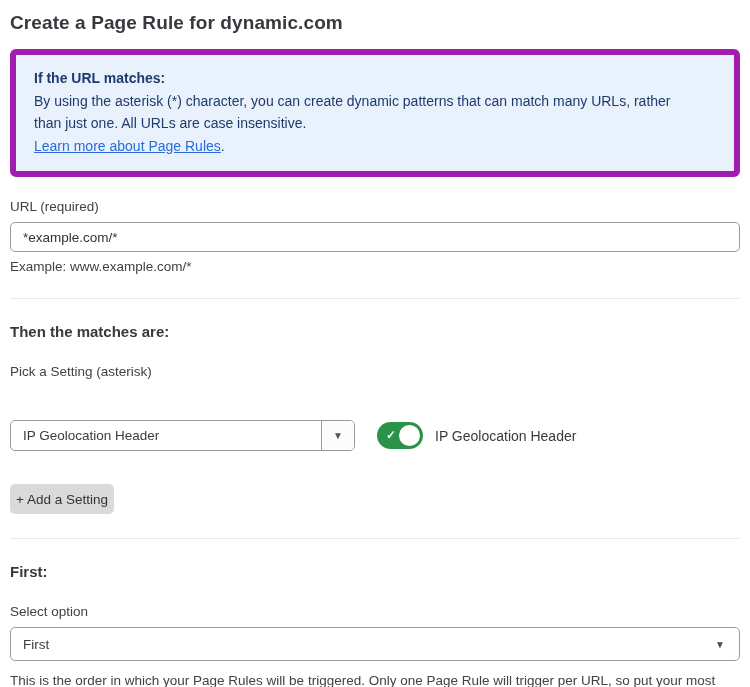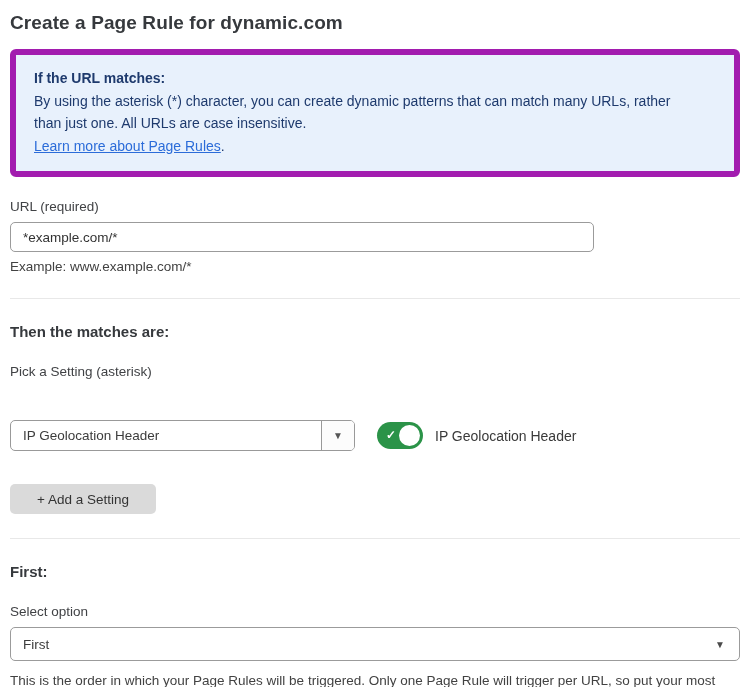--- a/index.html
+++ b/index.html
@@ -37,21 +37,21 @@
     color: #2b6cd9;
     text-decoration: underline;
     font-size: 14px;
     cursor: pointer;
   }
   .info-box .info-link-suffix { color: #1e3a6d; font-size: 14px; }
 
   .field-label { display: block; color: #404245; margin-bottom: 8px; }
 
   .text-input {
-    width: 584px;
+    width: 730px;
     height: 30px;
     border: 1px solid #9b9b9b;
     border-radius: 5px;
     padding: 0 12px;
     font-family: "Liberation Sans", sans-serif;
     font-size: 13.5px;
     color: #333;
     background: #fff;
     outline: none;
   }
@@ -136,21 +136,21 @@
   .btn {
     display: inline-flex;
     align-items: center;
     justify-content: center;
     height: 30px;
     border: none;
     border-radius: 5px;
     font-family: "Liberation Sans", sans-serif;
     font-size: 13.5px;
     cursor: pointer;
-    padding: 0 27px;
+    padding: 0 6px;
   }
   .btn-gray { background: #dadada; color: #333; }
   .add-setting-btn { margin-top: 33px; }
 
   
   .order-select {
     width: 730px;
     height: 34px;
     border: 1px solid #9b9b9b;
     border-radius: 5px;

